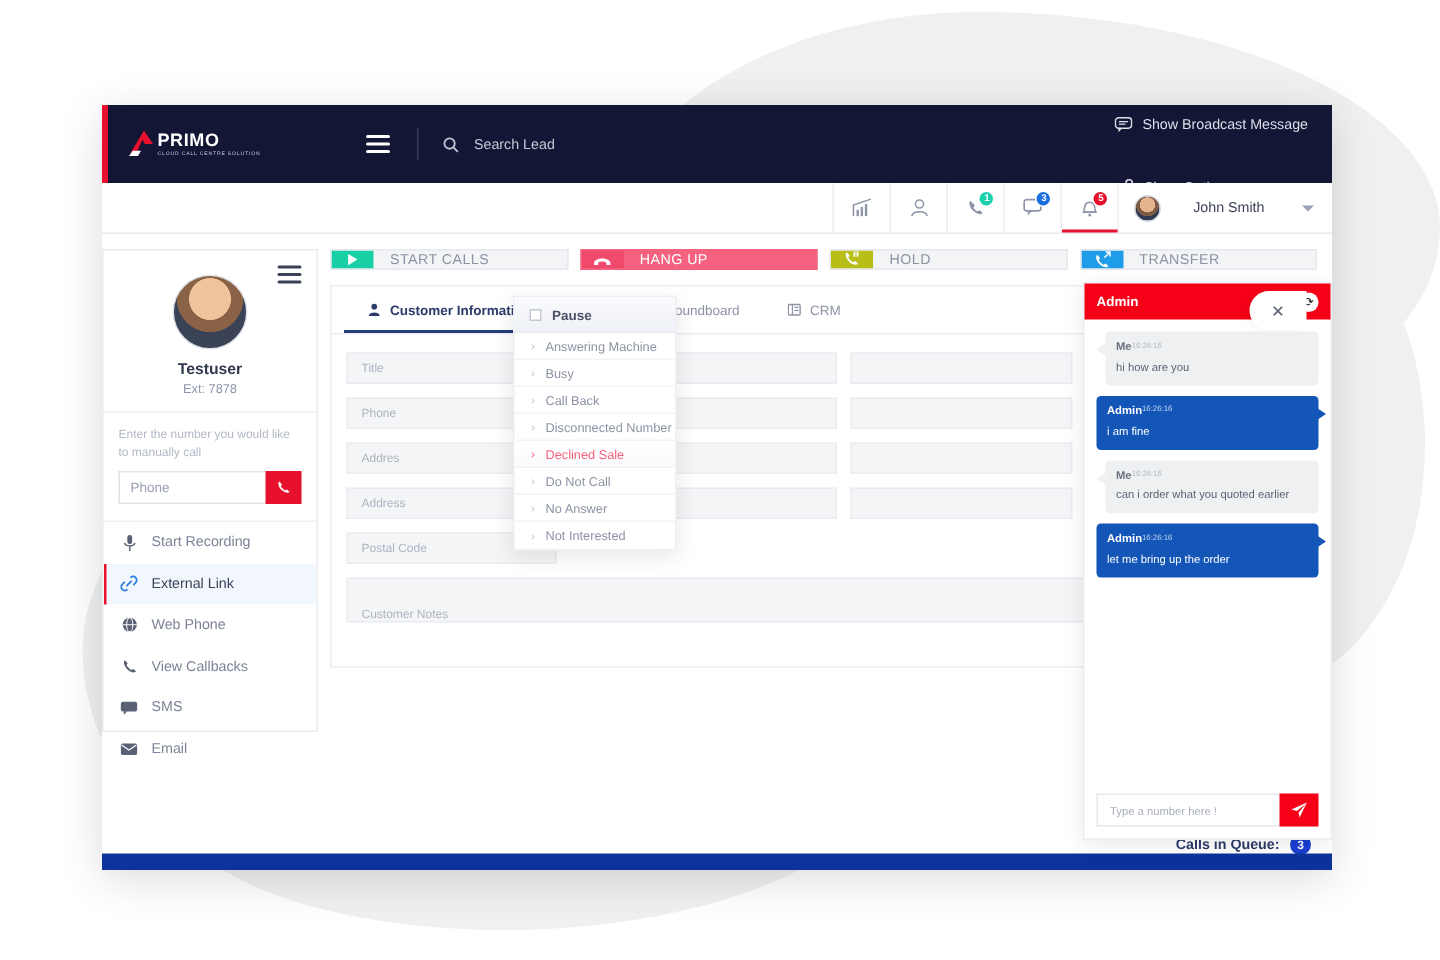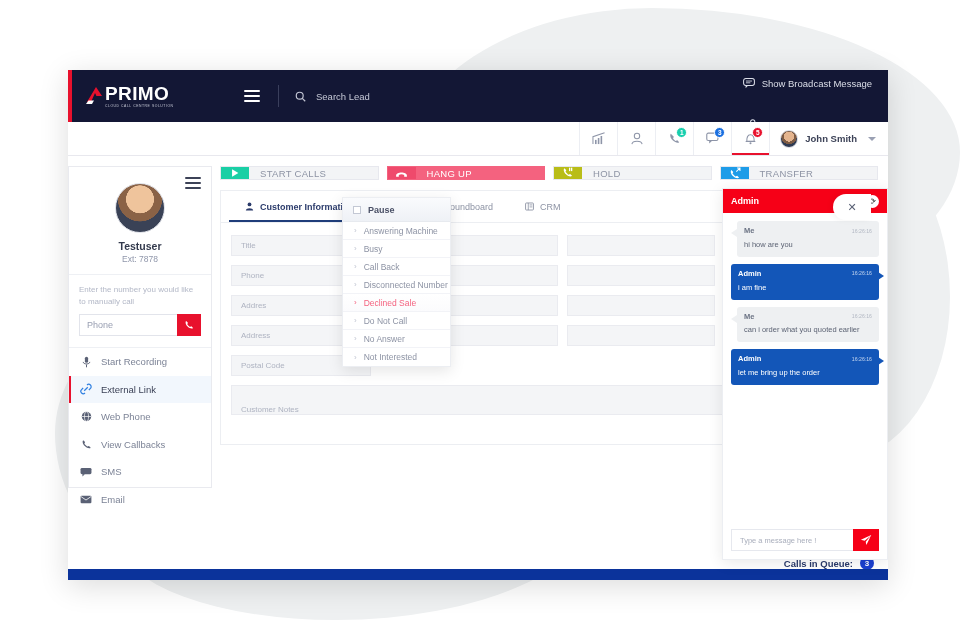--- a/index.html
+++ b/index.html
@@ -55,21 +55,21 @@
     position: absolute; left: 0; top: 0; width: 4px; height: 52px;
     background: #e8112d;
   }
   .logo-wrap {
     width: 112px; margin-left: 18px;
     display: flex; align-items: center;
   }
   .logo-mark { width: 17px; height: 20px; position: relative; margin-right: 2px; }
   .logo-txt { display:flex; flex-direction: column; line-height: 1; }
   .logo-name {
-    color:#fff; font-size: 19px; font-weight: 700; letter-spacing: 0.4px;
+    color:#fff; font-size: 12px; font-weight: 700; letter-spacing: 0.4px;
   }
   .logo-tag {
     color:#c9ccd9; font-size: 3.4px; letter-spacing: 0.55px;
     margin-top: 2px; white-space: nowrap;
   }
   .burger-nav {
     margin-left: 46px; width: 16px; height: 12px;
     display:flex; flex-direction:column; justify-content: space-between;
     cursor: pointer;
   }
@@ -105,22 +105,22 @@
     position:absolute; top: 5px; right: 6px;
     min-width: 11px; height: 11px; border-radius: 50%;
     color:#fff; font-size: 6.5px; font-weight:700;
     display:flex; align-items:center; justify-content:center;
     border: 1.2px solid #fff;
   }
   .b-green { background:#18cfae; }
   .b-blue  { background:#1a6fe0; }
   .b-red   { background:#e8112d; }
   .user-chip {
-    display:flex; align-items:center; gap:7px; padding: 0 12px 0 10px;
-    border-left:1px solid #eceef3; cursor:pointer;font-weight:bold;
+    display:flex; align-items:center; gap:21px; padding: 0 12px 0 10px;
+    border-left:1px solid #eceef3; cursor:pointer;
   }
   .avatar-sm {
     width:18px;height:18px;border-radius:50%;
     background: radial-gradient(circle at 50% 35%, #e4b48e 0 38%, #7c5a43 39% 58%, #2e3a52 59% 100%);
     border:1px solid #d8dae2;
   }
   .user-name { font-size: 9.5px; color:#3c4257; }
   .caret { width:0;height:0;border-left:4px solid transparent;border-right:4px solid transparent;border-top:4px solid #9aa0b3; margin-left:4px;}
 
   
@@ -271,21 +271,21 @@
     display:flex;align-items:center;justify-content:center;font-size:8px;color:#222;
   }
   .chat-body { flex:1; padding: 8px 8px 0; overflow:hidden; }
   .msg { margin-bottom: 7px; position:relative; }
   .bub {
     border-radius: 3px; padding: 5px 7px 6px;
     font-size: 7.5px; line-height: 1.45;
   }
   .msg-in .bub { background:#eef0f2; color:#5c6374; margin-left: 6px; }
   .msg-out .bub { background:#1356b8; color:#fff; }
-  .bub-head { display:flex; justify-content:space-between; align-items:center; margin-bottom:3px;}
+  .bub-head { display:flex; align-items:center; margin-bottom:3px;}
   .bub-who { font-size:7.5px; font-weight:700; }
   .msg-in .bub-who { color:#6b7384; }
   .msg-out .bub-who { color:#fff; }
   .bub-time { font-size: 5.2px; opacity:.85; }
   .msg-in .bub-time { color:#a8aebb; }
   .msg-out .bub-time { color:#dce7f7; }
   .tail-in {
     position:absolute; left:0; top:8px;
     width:0;height:0;border-top:4px solid transparent;border-bottom:4px solid transparent;
     border-right:6px solid #eef0f2;
@@ -714,21 +714,21 @@
             <div class="bub-head">
               <span class="bub-who">Admin</span>
               <span class="bub-time">16:26:16</span>
             </div>
             <div>let me bring up the order</div>
           </div>
         </div>
 
       </div>
       <div class="chat-foot">
-        <div class="chat-in">Type a message here !</div>
+        <div class="chat-in">Type a number here !</div>
         <div class="send">
           <svg width="12" height="12" viewBox="0 0 13 13">
               <path d="M12.2 1 L1 6.1 L5 7.2 L11.6 1.8 L6.2 8.3 L6.9 12 Z" fill="#fff"></path>
             </svg>
         </div>
       </div>
     </div>
 
   </div>
 </div>

